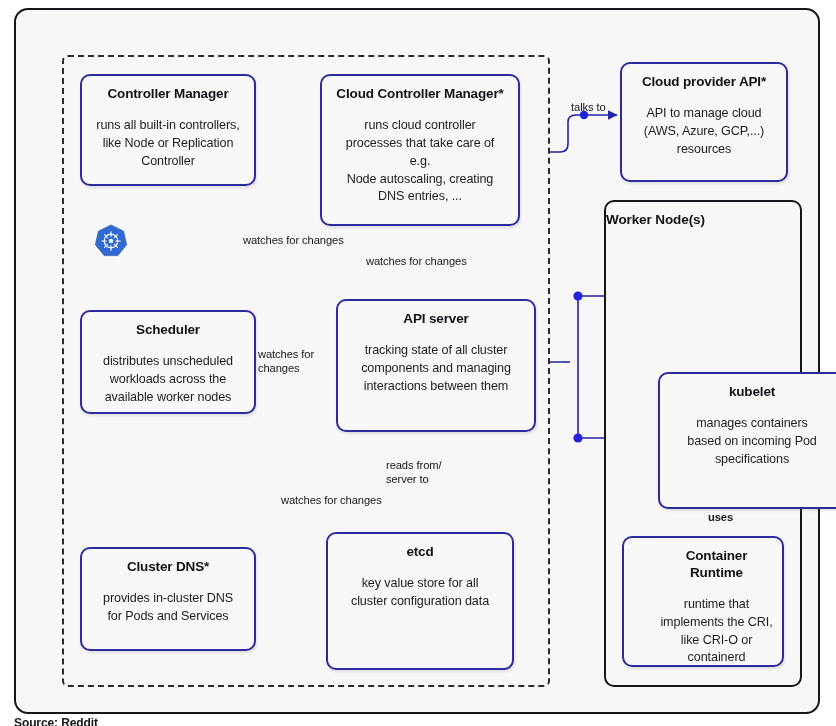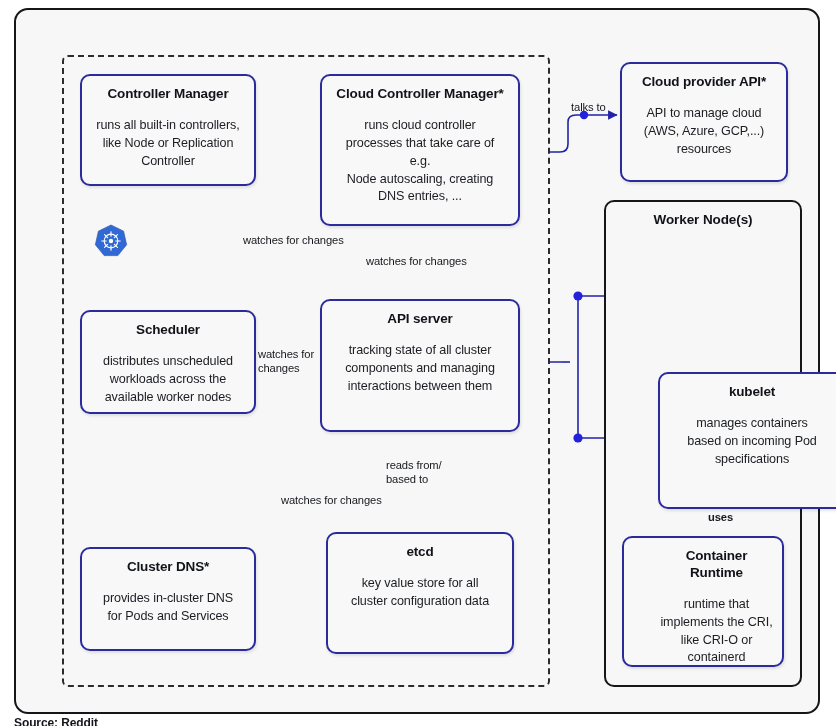--- a/index.html
+++ b/index.html
@@ -52,21 +52,21 @@
     border: 2px solid #14161a;
     border-radius: 10px;
     background: #f7f7f7;
     box-sizing: border-box;
   }
   .node-group-title {
     position: absolute;
     left: 0;
     top: 10px;
     width: 100%;
-    text-align: center;
+    text-align: left;
     font-size: 13.5px;
     font-weight: bold;
     color: #111318;
     letter-spacing: -0.1px;
   }
 
   
   .card {
     position: absolute;
     border: 2px solid #2b2b9e;
@@ -251,34 +251,34 @@
 Controller</div>
   </div>
 
   <div class="card" style="left:80px; top:310px; width:176px; height:104px;">
     <div class="title">Scheduler</div>
     <div class="desc">distributes unscheduled
 workloads across the
 available worker nodes</div>
   </div>
 
-  <div class="card" style="left:320px; top:299px; width:200px; height:133px;">
+  <div class="card" style="left:336px; top:299px; width:200px; height:133px;">
     <div class="title">API server</div>
     <div class="desc">tracking state of all cluster
 components and managing
 interactions between them</div>
   </div>
 
   <div class="card" style="left:80px; top:547px; width:176px; height:104px;">
     <div class="title">Cluster DNS*</div>
     <div class="desc">provides in-cluster DNS
 for Pods and Services</div>
   </div>
 
-  <div class="card" style="left:326px; top:532px; width:188px; height:122px;">
+  <div class="card" style="left:326px; top:532px; width:188px; height:138px;">
     <div class="title">etcd</div>
     <div class="desc">key value store for all
 cluster configuration data</div>
   </div>
 
   <div class="card" style="left:620px; top:62px; width:168px; height:120px;">
     <div class="title">Cloud provider API*</div>
     <div class="desc">API to manage cloud
 (AWS, Azure, GCP,...)
 resources</div>
@@ -309,20 +309,20 @@
   <div class="edge-label" style="left:243px; top:233px;">watches for changes</div>
 
   <div class="edge-label" style="left:366px; top:254px;">watches for changes</div>
 
   <div class="edge-label center" style="left:258px; top:347px; width:62px;">watches for
 changes</div>
 
   <div class="edge-label" style="left:281px; top:493px;">watches for changes</div>
 
   <div class="edge-label center" style="left:386px; top:458px; width:72px;">reads from/
-based to</div>
+server to</div>
 
   <div class="edge-label" style="left:708px; top:510px;font-weight:bold;">uses</div>
 
 
   <div id="source-caption">Source: Reddit</div>
 
 </div>
 
 </body></html>

